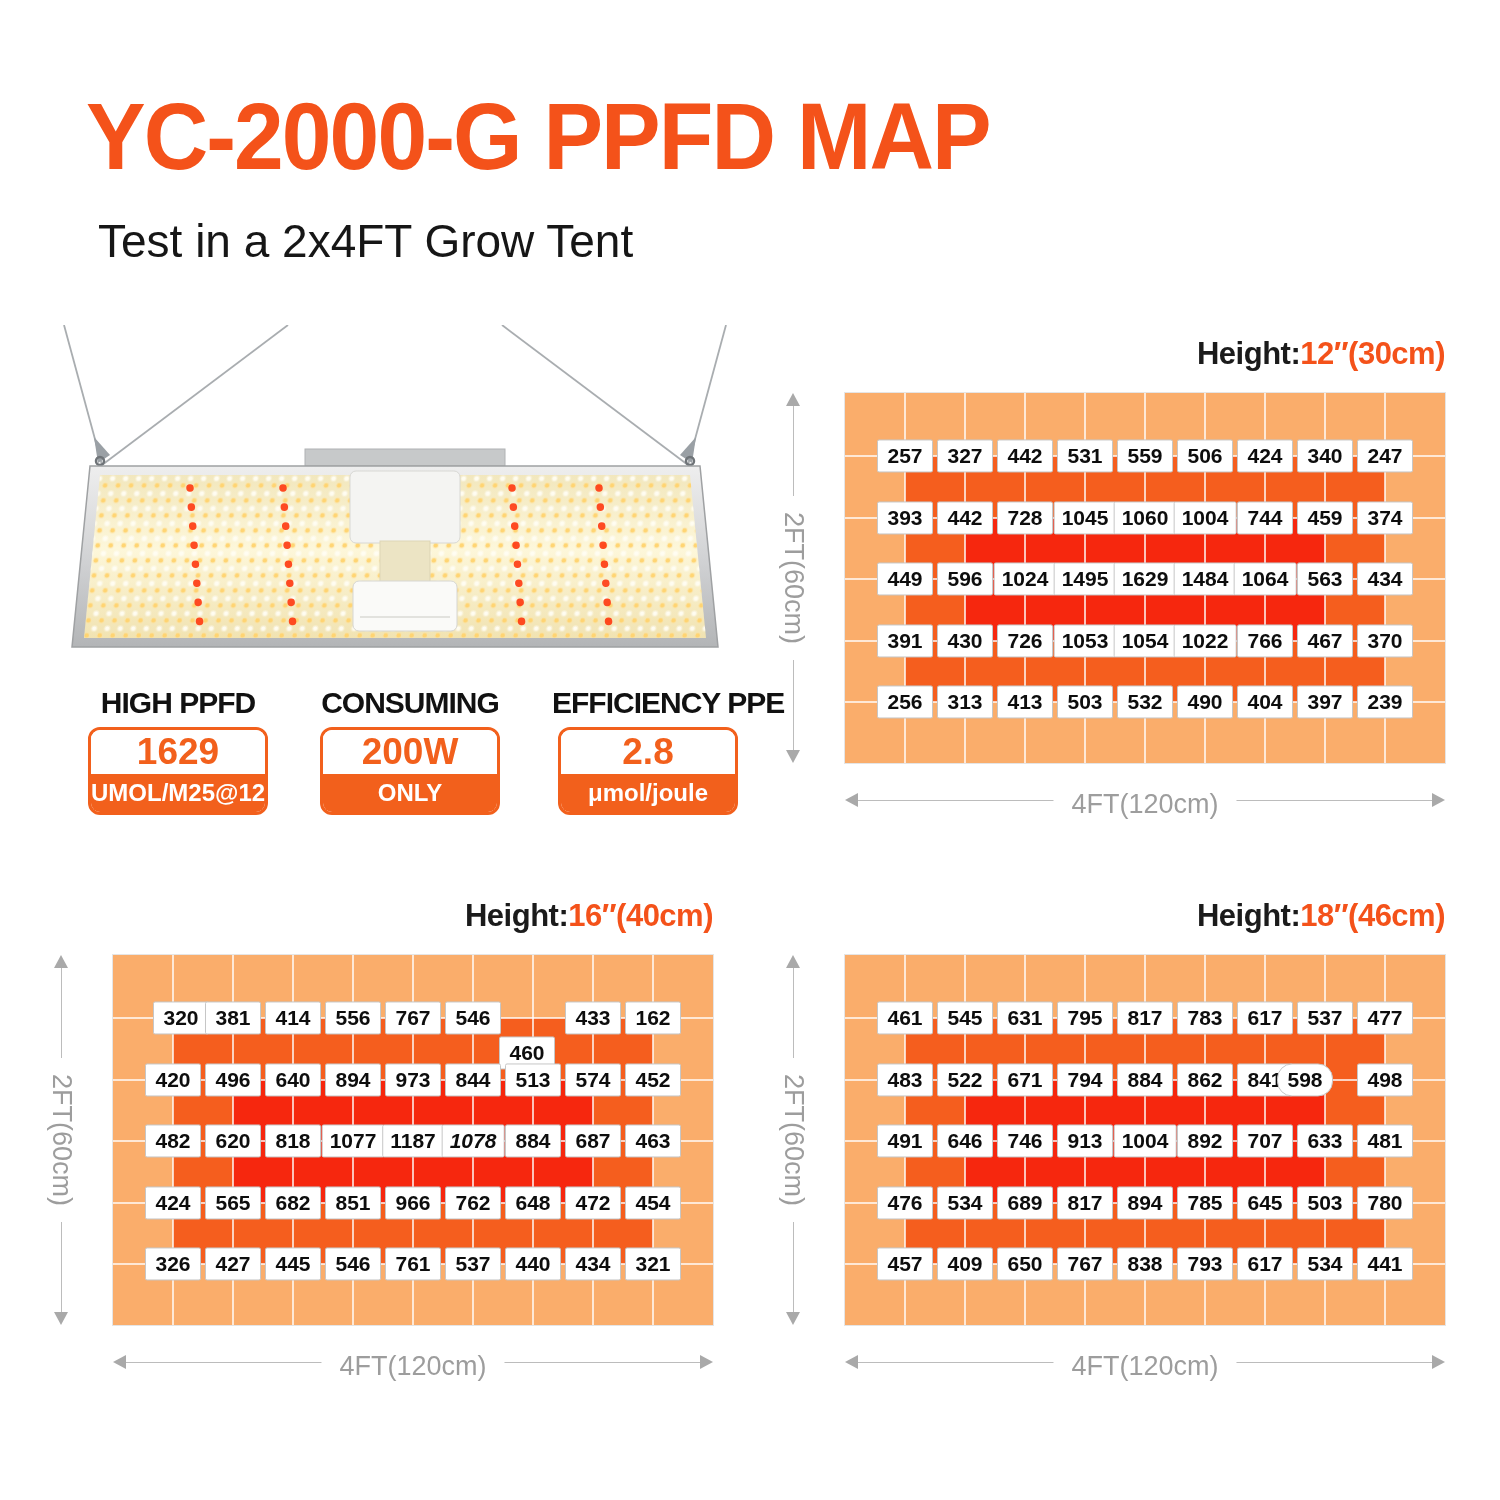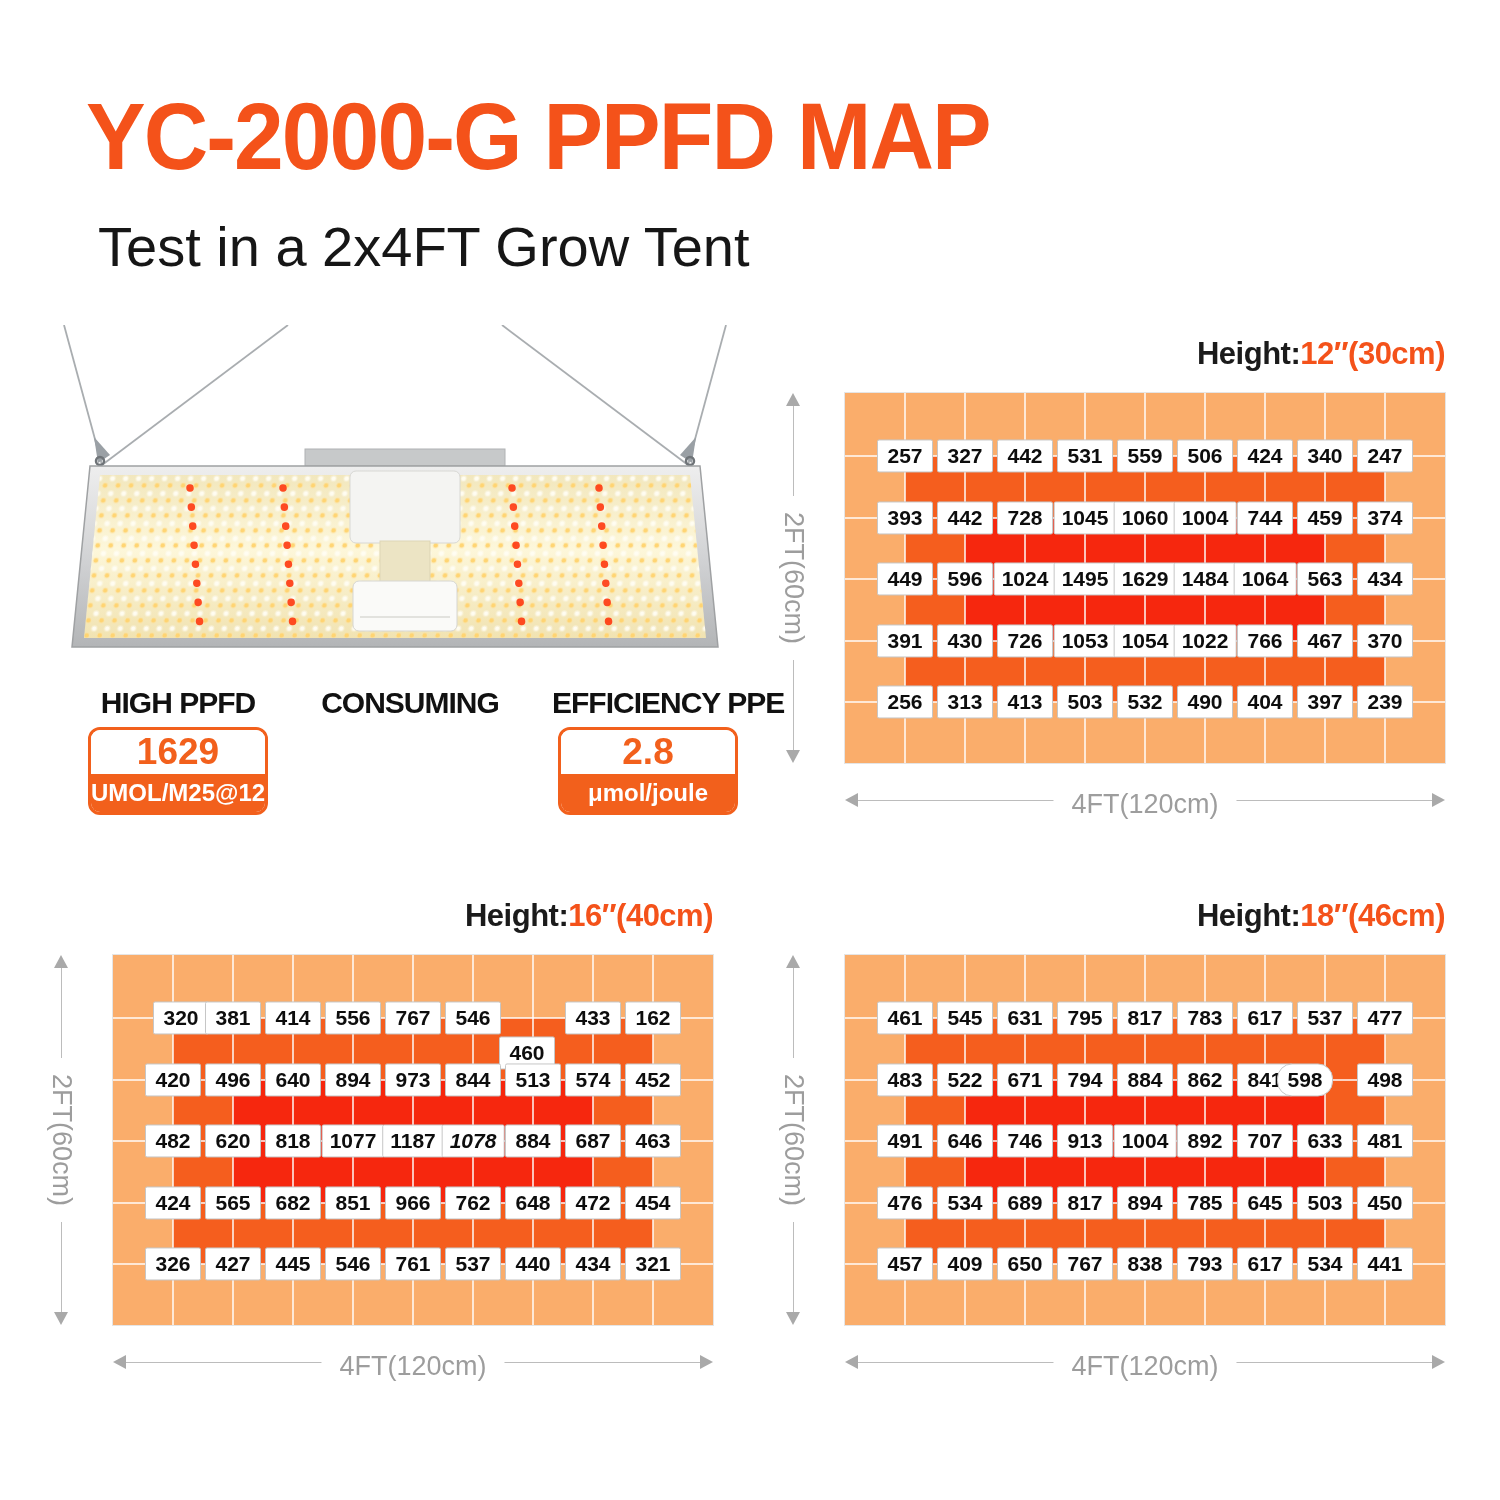--- a/index.html
+++ b/index.html
@@ -11,21 +11,21 @@
     --dim:#9D9D9D;
   }
   html,body{margin:0;padding:0;background:#fff;}
   .page{position:relative;width:1500px;height:1500px;background:#fff;overflow:hidden;
         font-family:"Liberation Sans",sans-serif;}
 
   
   .title{position:absolute;left:86px;top:88px;font-size:94px;font-weight:bold;
          color:var(--accent);letter-spacing:-2px;white-space:nowrap;
          transform:scaleX(.95);transform-origin:left top;line-height:1.05;}
-  .subtitle{position:absolute;left:98px;top:214px;font-size:56px;color:#161616;}
+  .subtitle{position:absolute;left:98px;top:214px;font-size:46px;color:#161616;}
 
   
   .fixture{position:absolute;left:50px;top:325px;}
 
   
   .stats{position:absolute;left:88px;top:686px;display:flex;gap:52px;}
   .stat{width:180px;text-align:center;}
   .stat:last-child{width:192px;}
   .stat-label{font-size:30px;font-weight:bold;color:#111;letter-spacing:-1px;
               white-space:nowrap;margin-bottom:7px;}
@@ -145,20 +145,24 @@
   <div class="stats">
     <div class="stat">
       <div class="stat-label">HIGH PPFD</div>
       <div class="stat-box">
         <div class="stat-value">1629</div>
         <div class="stat-sub">UMOL/M25@12″</div>
       </div>
     </div>
     <div class="stat">
       <div class="stat-label">CONSUMING</div>
+      <div class="stat-box">
+        <div class="stat-value">200W</div>
+        <div class="stat-sub">ONLY</div>
+      </div>
     </div>
     <div class="stat">
       <div class="stat-label">EFFICIENCY PPE</div>
       <div class="stat-box">
         <div class="stat-value">2.8</div>
         <div class="stat-sub">μmol/joule</div>
       </div>
     </div>
   </div>
 
@@ -373,21 +377,21 @@
         <div class="val" style="left: 480px; top: 186px;">633</div>
         <div class="val" style="left: 540px; top: 186px;">481</div>
         <div class="val" style="left: 60px; top: 247.5px;">476</div>
         <div class="val" style="left: 120px; top: 247.5px;">534</div>
         <div class="val" style="left: 180px; top: 247.5px;">689</div>
         <div class="val" style="left: 240px; top: 247.5px;">817</div>
         <div class="val" style="left: 300px; top: 247.5px;">894</div>
         <div class="val" style="left: 360px; top: 247.5px;">785</div>
         <div class="val" style="left: 420px; top: 247.5px;">645</div>
         <div class="val" style="left: 480px; top: 247.5px;">503</div>
-        <div class="val" style="left: 540px; top: 247.5px;">450</div>
+        <div class="val" style="left: 540px; top: 247.5px;">780</div>
         <div class="val" style="left: 60px; top: 309px;">457</div>
         <div class="val" style="left: 120px; top: 309px;">409</div>
         <div class="val" style="left: 180px; top: 309px;">650</div>
         <div class="val" style="left: 240px; top: 309px;">767</div>
         <div class="val" style="left: 300px; top: 309px;">838</div>
         <div class="val" style="left: 360px; top: 309px;">793</div>
         <div class="val" style="left: 420px; top: 309px;">617</div>
         <div class="val" style="left: 480px; top: 309px;">534</div>
         <div class="val" style="left: 540px; top: 309px;">441</div>
       </div>

